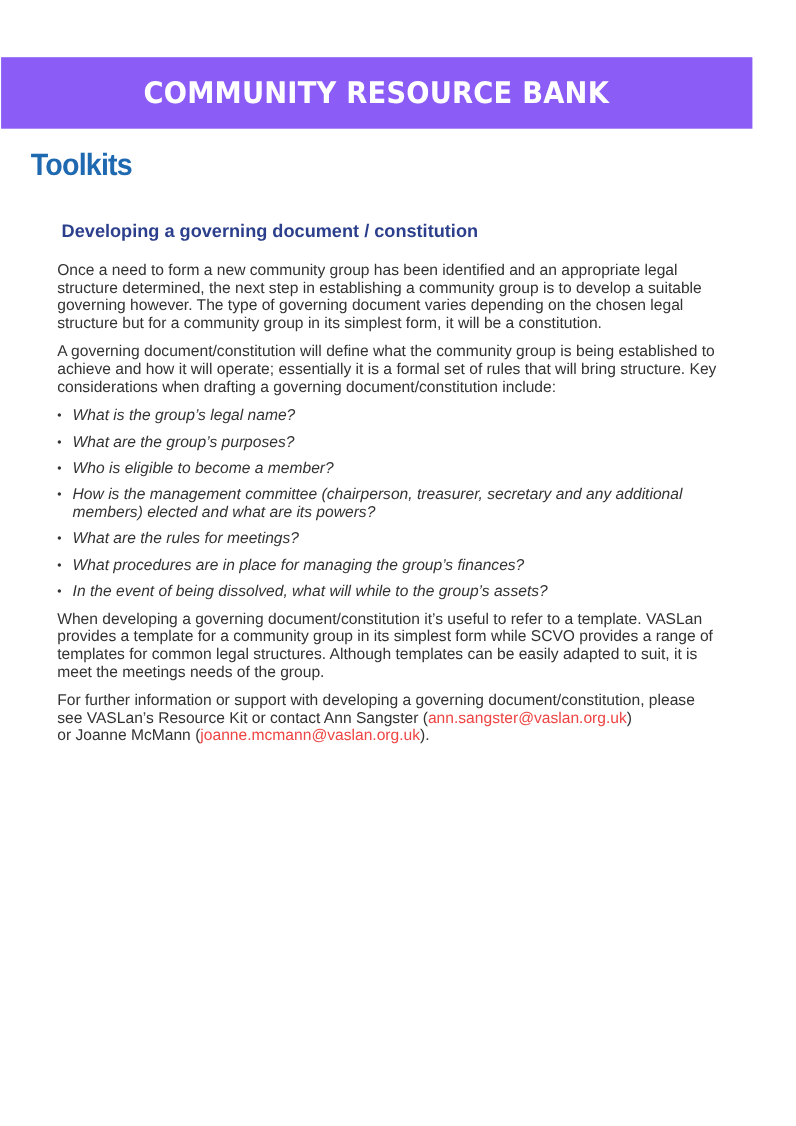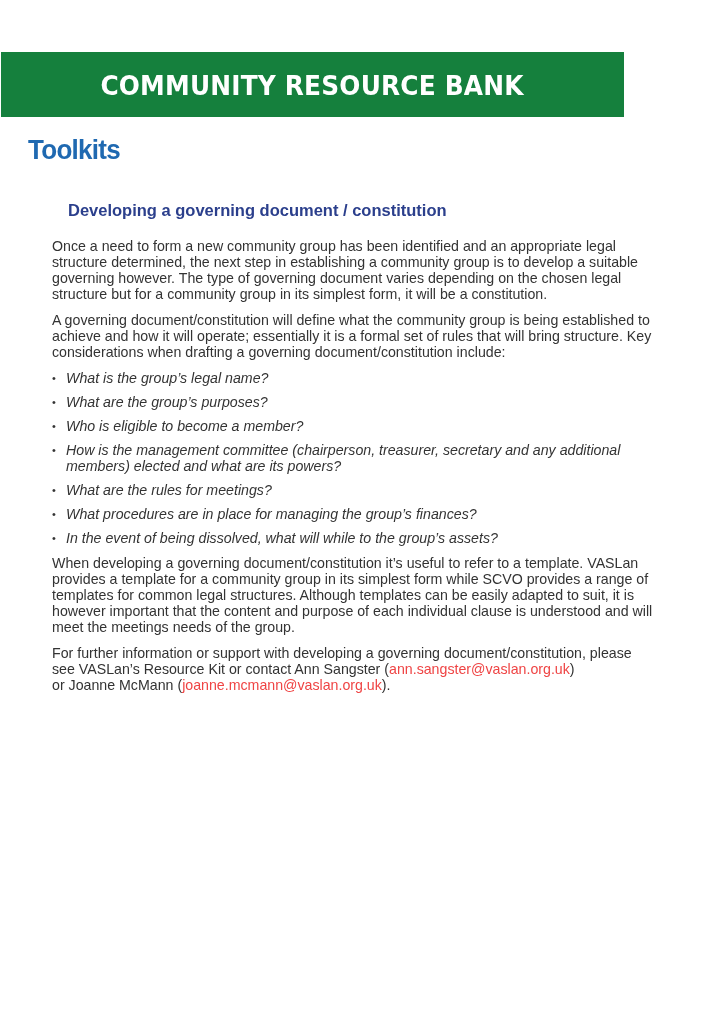--- a/index.html
+++ b/index.html
@@ -11,23 +11,23 @@
       width: 724px;
       height: 1024px;
       position: relative;
       overflow: hidden;
       font-family: "Liberation Sans", sans-serif;
     }
     .banner {
       position: absolute;
       left: 1px;
       top: 52px;
-      width: 623px;
+      width: 683px;
       height: 65px;
-      background: #15803d;
+      background: #8b5cf6;
       display: flex;
       align-items: center;
       justify-content: center;
       text-align: right;
     }
     .banner-title {
       color: #ffffff;
       font-family: "DejaVu Sans", sans-serif;
       font-weight: bold;
       font-size: 27px;
@@ -52,21 +52,21 @@
     .content {
       position: absolute;
       left: 52px;
       top: 199px;
       width: 630px;
       color: #333333;
       font-size: 14.2px;
       line-height: 16px;
     }
     .doc-heading {
-      margin: 0 0 17px 16px;
+      margin: 0 0 17px 4px;
       font-size: 16.5px;
       line-height: 22px;
       font-weight: bold;
       color: #2b3f8c;
     }
     .para {
       margin: 0 0 10px 0;
     }
     .para .line {
       display: block;
@@ -151,21 +151,20 @@
     <li class="bullet-item">
       <span class="dot">•</span>
       <span class="line">In the event of being dissolved, what will while to the group’s assets?</span>
     </li>
   </ul>
 
   <p class="para">
     <span class="line">When developing a governing document/constitution it’s useful to refer to a template. VASLan</span>
     <span class="line">provides a template for a community group in its simplest form while SCVO provides a range of</span>
     <span class="line">templates for common legal structures. Although templates can be easily adapted to suit, it is</span>
-    <span class="line">however important that the content and purpose of each individual clause is understood and will</span>
     <span class="line">meet the meetings needs of the group.</span>
   </p>
 
   <p class="para">
     <span class="line">For further information or support with developing a governing document/constitution, please</span>
     <span class="line"><span>see VASLan’s Resource Kit or contact Ann Sangster (</span><span class="email">ann.sangster@vaslan.org.uk</span><span>)</span></span>
     <span class="line"><span>or Joanne McMann (</span><span class="email">joanne.mcmann@vaslan.org.uk</span><span>).</span></span>
   </p>
 </div>
 

